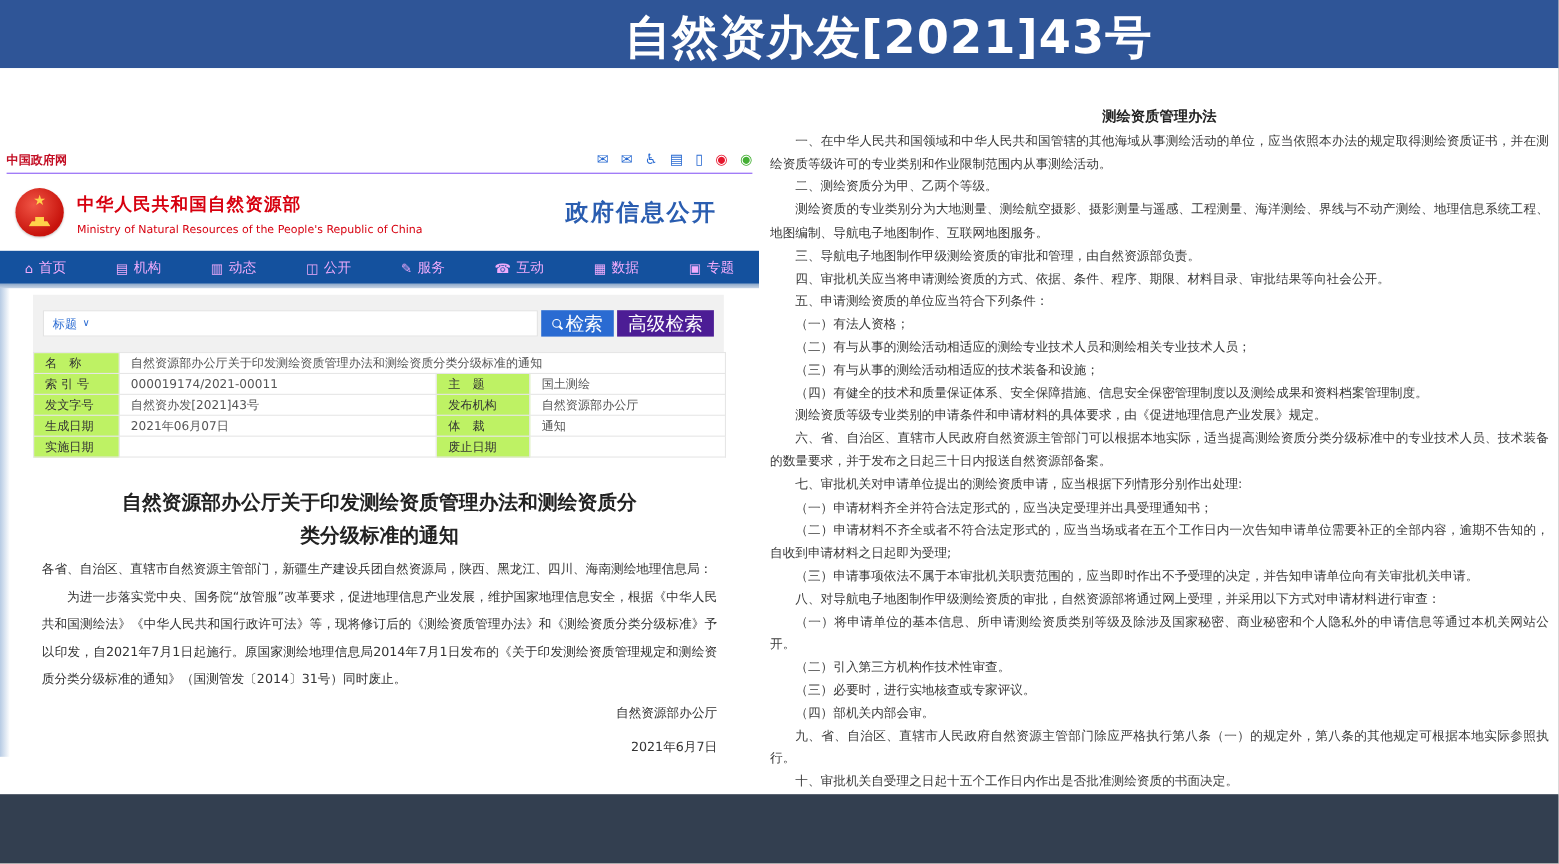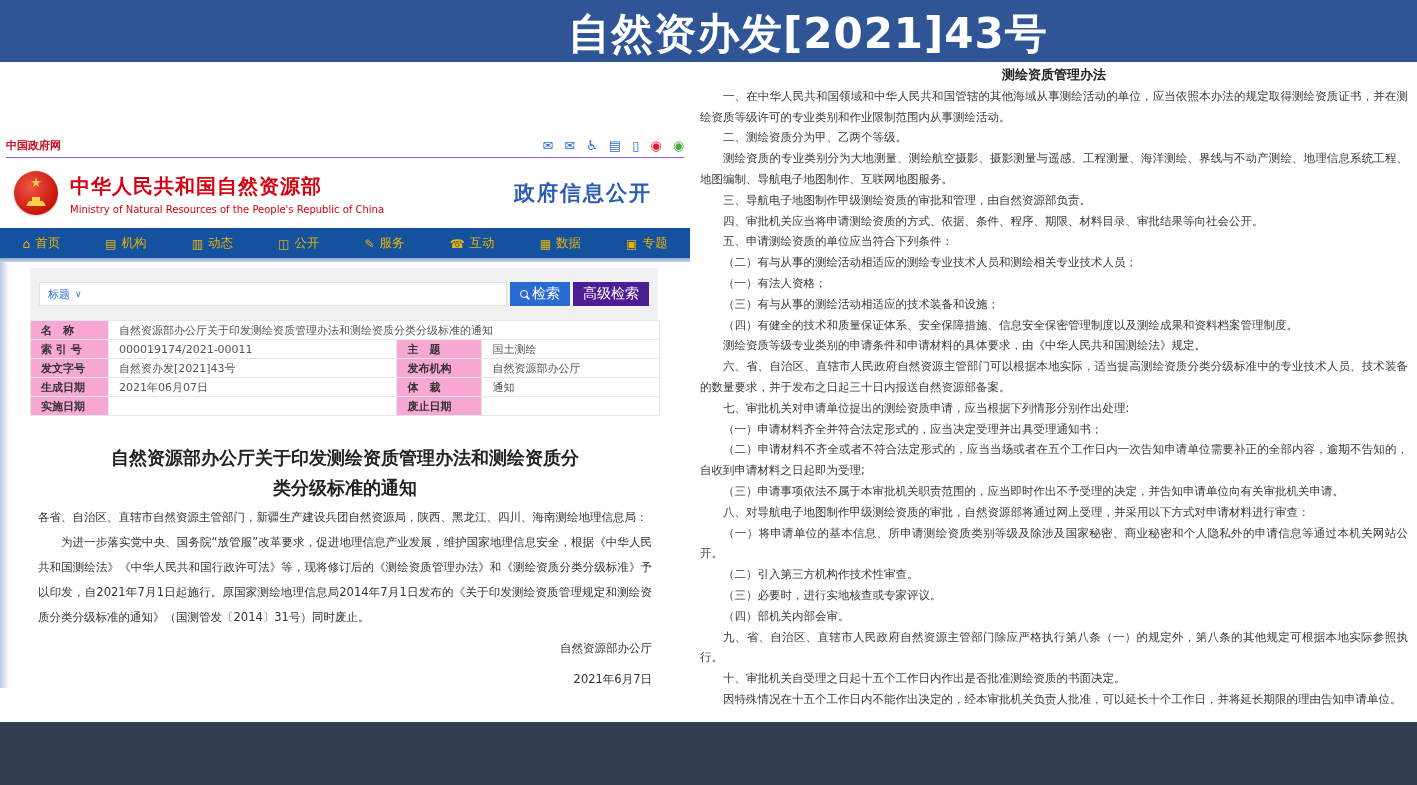--- a/index.html
+++ b/index.html
@@ -23,56 +23,56 @@
   .util-icons { margin-left:auto; display:flex; gap:11px; align-items:center; font-size:13px; }
   .uicon { color:#2a6bd2; cursor:pointer; }
   .uicon.weibo { color:#e6162d; }
   .uicon.wechat { color:#45b035; }
 
   .brand-row { position:absolute; left:14px; top:100px; width:662px; height:62px; display:flex; align-items:center; }
   .emblem { width:44px; height:44px; border-radius:50%; background:radial-gradient(circle at 38% 35%,#f05545,#c8130c 70%); position:relative; flex:0 0 auto; box-shadow:0 1px 2px rgba(0,0,0,.25); }
   .emblem::before { content:"★"; position:absolute; left:50%; top:4px; transform:translateX(-50%); color:#ffd24a; font-size:13px; }
   .emblem::after { content:""; position:absolute; left:50%; bottom:9px; transform:translateX(-50%); width:20px; height:9px; background:#ffd24a; clip-path:polygon(0 100%,15% 45%,30% 45%,30% 0,70% 0,70% 45%,85% 45%,100% 100%); }
   .brand-text { margin-left:12px; }
-  .brand-cn { color:#d7000f; font-size:20px; font-weight:bold; letter-spacing:1px; line-height:30px; }
+  .brand-cn { color:#d7000f; font-size:16px; font-weight:bold; letter-spacing:1px; line-height:30px; }
   .brand-en { color:#d7000f; font-size:10px; margin-top:3px; }
   .info-public { margin-left:auto; margin-right:24px; color:#2a5db0; font-size:21px; font-weight:bold; letter-spacing:2px; }
 
   .navbar { position:absolute; left:0; top:166px; width:690px; height:30px; background:#14519E; display:flex; align-items:center; justify-content:space-around; }
-  .nav-item { color:#eab308; font-size:12.5px; display:flex; align-items:center; gap:5px; cursor:pointer; white-space:nowrap; }
+  .nav-item { color:#f0abfc; font-size:12.5px; display:flex; align-items:center; gap:5px; cursor:pointer; white-space:nowrap; }
   .nav-ic::before { font-size:12px; }
   .ic-home::before{content:"⌂";} .ic-org::before{content:"▤";} .ic-news::before{content:"▥";}
   .ic-open::before{content:"◫";} .ic-service::before{content:"✎";} .ic-interact::before{content:"☎";}
   .ic-data::before{content:"▦";} .ic-topic::before{content:"▣";}
   .nav-divider { position:absolute; left:0; top:196px; width:690px; height:4px; background:linear-gradient(to bottom,#8ea8c9,#c6d4e6); }
 
   .search-wrap { position:absolute; left:30px; top:206px; width:628px; height:52px; background:#f1f1f1; display:flex; align-items:center; padding:0 9px; gap:3px; }
   .search-box { flex:1; height:24px; background:#fff; border:1px solid #e3e3e3; display:flex; align-items:center; padding:0 8px; gap:5px; }
   .search-field { color:#2a6bd2; font-size:11px; white-space:nowrap; cursor:pointer; }
   .search-caret { color:#2a6bd2; font-size:9px; cursor:pointer; }
   .search-input { flex:1; border:none; outline:none; height:20px; font-size:11px; background:transparent; }
-  .btn { height:24px; border:none; color:#fff; font-size:14px; padding:0 10px; display:flex; align-items:center; gap:4px; cursor:pointer; white-space:nowrap;text-align:center; }
+  .btn { height:24px; border:none; color:#fff; font-size:17px; padding:0 10px; display:flex; align-items:center; gap:4px; cursor:pointer; white-space:nowrap;text-align:center; }
   .btn-search { background:#2a6bd2; }
   .btn-adv { background:#4c1d95; }
   .mag { width:8px; height:8px; border:1.5px solid #fff; border-radius:50%; position:relative; display:inline-block; }
   .mag::after { content:""; position:absolute; width:4px; height:1.5px; background:#fff; right:-3px; bottom:-1px; transform:rotate(45deg); }
 
   .meta-table { position:absolute; left:30px; top:258px; width:630px; border-collapse:collapse; font-size:11px; }
   .meta-table td { border:1px solid #e6e6e6; height:19px; padding:0 10px; vertical-align:middle; }
-  .meta-table td.lab { background:#f9a8d4; color:#333; font-weight:bold; white-space:nowrap; }
+  .meta-table td.lab { background:#bef264; color:#333; font-weight:normal; white-space:nowrap; }
   .meta-table td.val { color:#555; }
 
   .doc-title { position:absolute; left:110px; top:381px; width:470px; text-align:center; font-size:18px; font-weight:bold; color:#222; line-height:30px; }
   .doc-body { position:absolute; left:38px; top:443px; width:614px; font-size:11.5px; color:#333; line-height:25px; text-align:justify; }
   .doc-body p.ind { text-indent:2em; }
   .doc-sign { margin-top:6px; text-align:right; text-indent:0 !important; }
 
   
   .right-panel { position:absolute; left:690px; top:62px; width:727px; height:661px; background:#fff; overflow:hidden; padding:3px 9px 0 10px; }
-  .rp-title { text-align:center; font-size:13px; font-weight:bold; color:#222; line-height:20.8px; }
+  .rp-title { text-align:center; font-size:13px; font-weight:bold; color:#222; line-height:20.8px;margin-top:32px; }
   .rp-body p { font-size:11.5px; color:#3a3a3a; line-height:20.8px; text-indent:2em; text-align:justify; }
 </style>
 </head>
 <body>
 
 <div class="slide">
 
   <div class="banner">
     <div class="banner-title">自然资办发[2021]43号</div>
   </div>
@@ -204,25 +204,25 @@
 
   <div class="right-panel">
     <div class="rp-title">测绘资质管理办法</div>
     <div class="rp-body">
       <p>一、在中华人民共和国领域和中华人民共和国管辖的其他海域从事测绘活动的单位，应当依照本办法的规定取得测绘资质证书，并在测绘资质等级许可的专业类别和作业限制范围内从事测绘活动。</p>
       <p>二、测绘资质分为甲、乙两个等级。</p>
       <p>测绘资质的专业类别分为大地测量、测绘航空摄影、摄影测量与遥感、工程测量、海洋测绘、界线与不动产测绘、地理信息系统工程、地图编制、导航电子地图制作、互联网地图服务。</p>
       <p>三、导航电子地图制作甲级测绘资质的审批和管理，由自然资源部负责。</p>
       <p>四、审批机关应当将申请测绘资质的方式、依据、条件、程序、期限、材料目录、审批结果等向社会公开。</p>
       <p>五、申请测绘资质的单位应当符合下列条件：</p>
+      <p>（一）有法人资格；</p>
       <p>（二）有与从事的测绘活动相适应的测绘专业技术人员和测绘相关专业技术人员；</p>
-      <p>（一）有法人资格；</p>
       <p>（三）有与从事的测绘活动相适应的技术装备和设施；</p>
       <p>（四）有健全的技术和质量保证体系、安全保障措施、信息安全保密管理制度以及测绘成果和资料档案管理制度。</p>
-      <p>测绘资质等级专业类别的申请条件和申请材料的具体要求，由《中华人民共和国测绘法》规定。</p>
+      <p>测绘资质等级专业类别的申请条件和申请材料的具体要求，由《促进地理信息产业发展》规定。</p>
       <p>六、省、自治区、直辖市人民政府自然资源主管部门可以根据本地实际，适当提高测绘资质分类分级标准中的专业技术人员、技术装备的数量要求，并于发布之日起三十日内报送自然资源部备案。</p>
       <p>七、审批机关对申请单位提出的测绘资质申请，应当根据下列情形分别作出处理:</p>
       <p>（一）申请材料齐全并符合法定形式的，应当决定受理并出具受理通知书；</p>
       <p>（二）申请材料不齐全或者不符合法定形式的，应当当场或者在五个工作日内一次告知申请单位需要补正的全部内容，逾期不告知的，自收到申请材料之日起即为受理;</p>
       <p>（三）申请事项依法不属于本审批机关职责范围的，应当即时作出不予受理的决定，并告知申请单位向有关审批机关申请。</p>
       <p>八、对导航电子地图制作甲级测绘资质的审批，自然资源部将通过网上受理，并采用以下方式对申请材料进行审查：</p>
       <p>（一）将申请单位的基本信息、所申请测绘资质类别等级及除涉及国家秘密、商业秘密和个人隐私外的申请信息等通过本机关网站公开。</p>
       <p>（二）引入第三方机构作技术性审查。</p>
       <p>（三）必要时，进行实地核查或专家评议。</p>
       <p>（四）部机关内部会审。</p>

